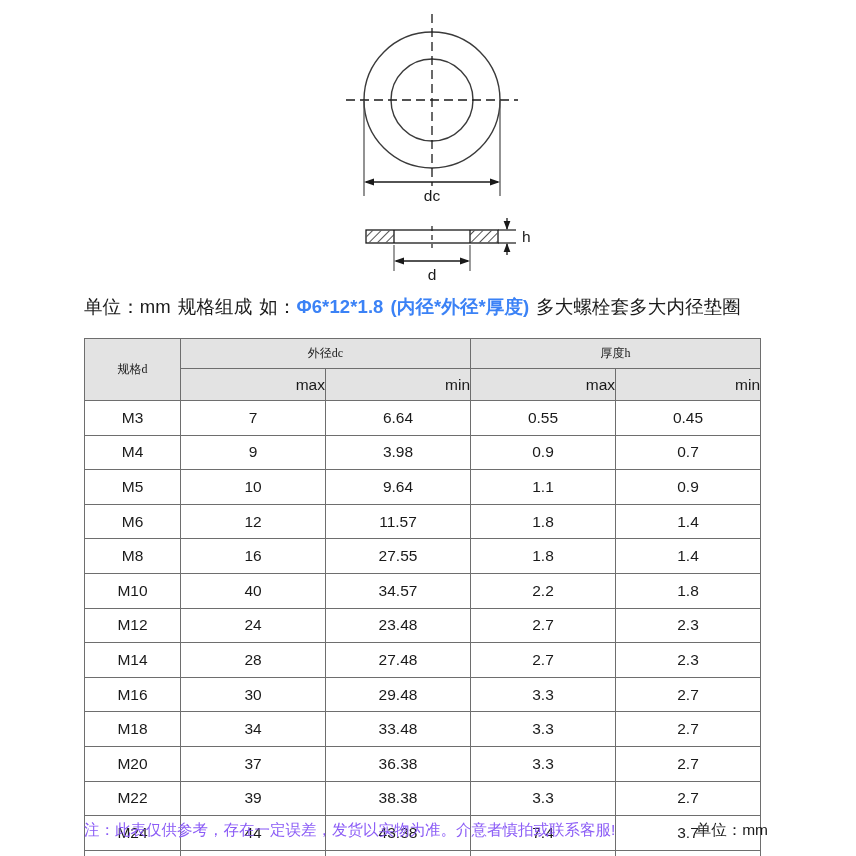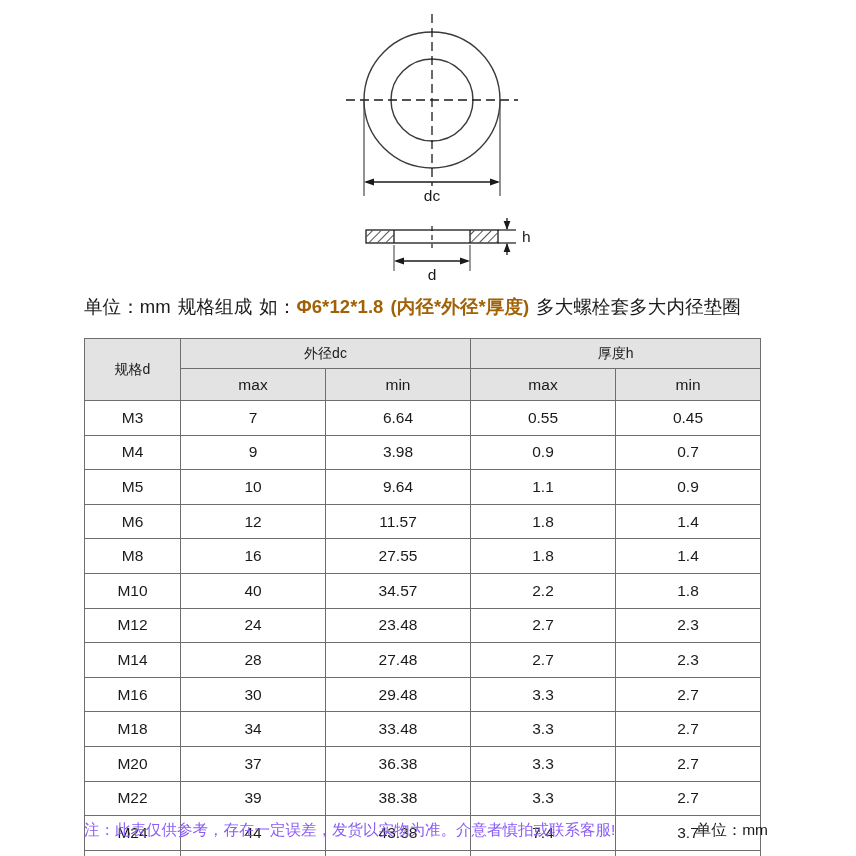--- a/index.html
+++ b/index.html
@@ -31,21 +31,21 @@
     position: absolute;
     left: 84px;
     top: 292px;
     width: 700px;
     font-size: 18.5px;
     line-height: 30px;
     white-space: nowrap;
     letter-spacing: 0.1px;
   }
   .spec-line .seg { color: #1a1a1a; }
-  .spec-line .red { color: #a16207; font-weight: bold; }
+  .spec-line .red { color: #3b82f6; font-weight: bold; }
   .spec-line .sp { display: inline-block; width: 7px; }
 
   
   .spec-table {
     position: absolute;
     left: 84px;
     top: 338px;
     width: 676px;
     border-collapse: collapse;
     table-layout: fixed;
@@ -58,24 +58,26 @@
     vertical-align: middle;
     padding: 0;
     color: #1a1a1a;
     font-weight: normal;
   }
   .spec-table thead th {
     background: #e3e3e3;
     height: 29px;
   }
   .spec-table thead th.grp {
-    font-size: 14px;
+    font-size: 12px;
+    font-family: Liberation Serif, serif;
   }
   .spec-table thead th.subhdr {
     height: 31px;
+    text-align: right;
   }
   .spec-table tbody td {
     height: 33.6px;
     background: #ffffff;
   }
   .col-spec  { width: 96px; }
   .col-dcmax { width: 145px; }
   .col-dcmin { width: 145px; }
   .col-hmax  { width: 145px; }
   .col-hmin  { width: 145px; }

